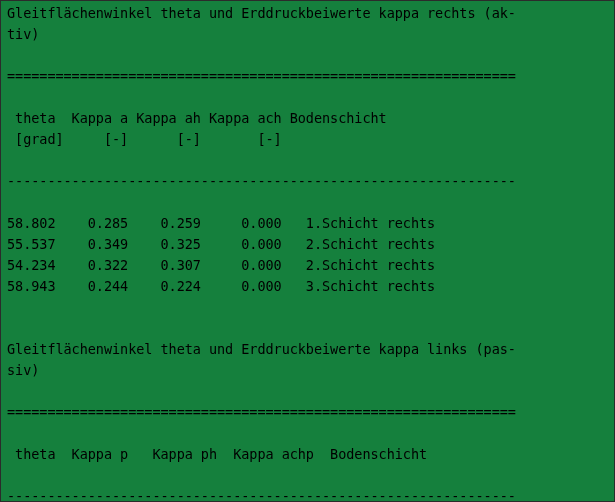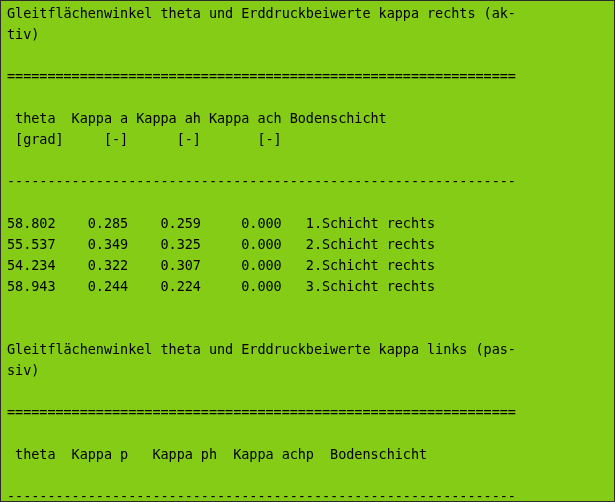--- a/index.html
+++ b/index.html
@@ -6,21 +6,21 @@
   html, body {
     margin: 0;
     padding: 0;
     background: #ffffff;
   }
   #report-window {
     position: relative;
     width: 615px;
     height: 502px;
     box-sizing: border-box;
-    background: #84cc16;
+    background: #15803d;
     border: 1px solid #2b2b2b;
     overflow: hidden;
     font-family: "DejaVu Sans Mono", "Liberation Mono", monospace;
     font-size: 13.5px;
     line-height: 21px;
     color: #000000;
     letter-spacing: 0px;
   }
   .text-layer {
     position: absolute;

